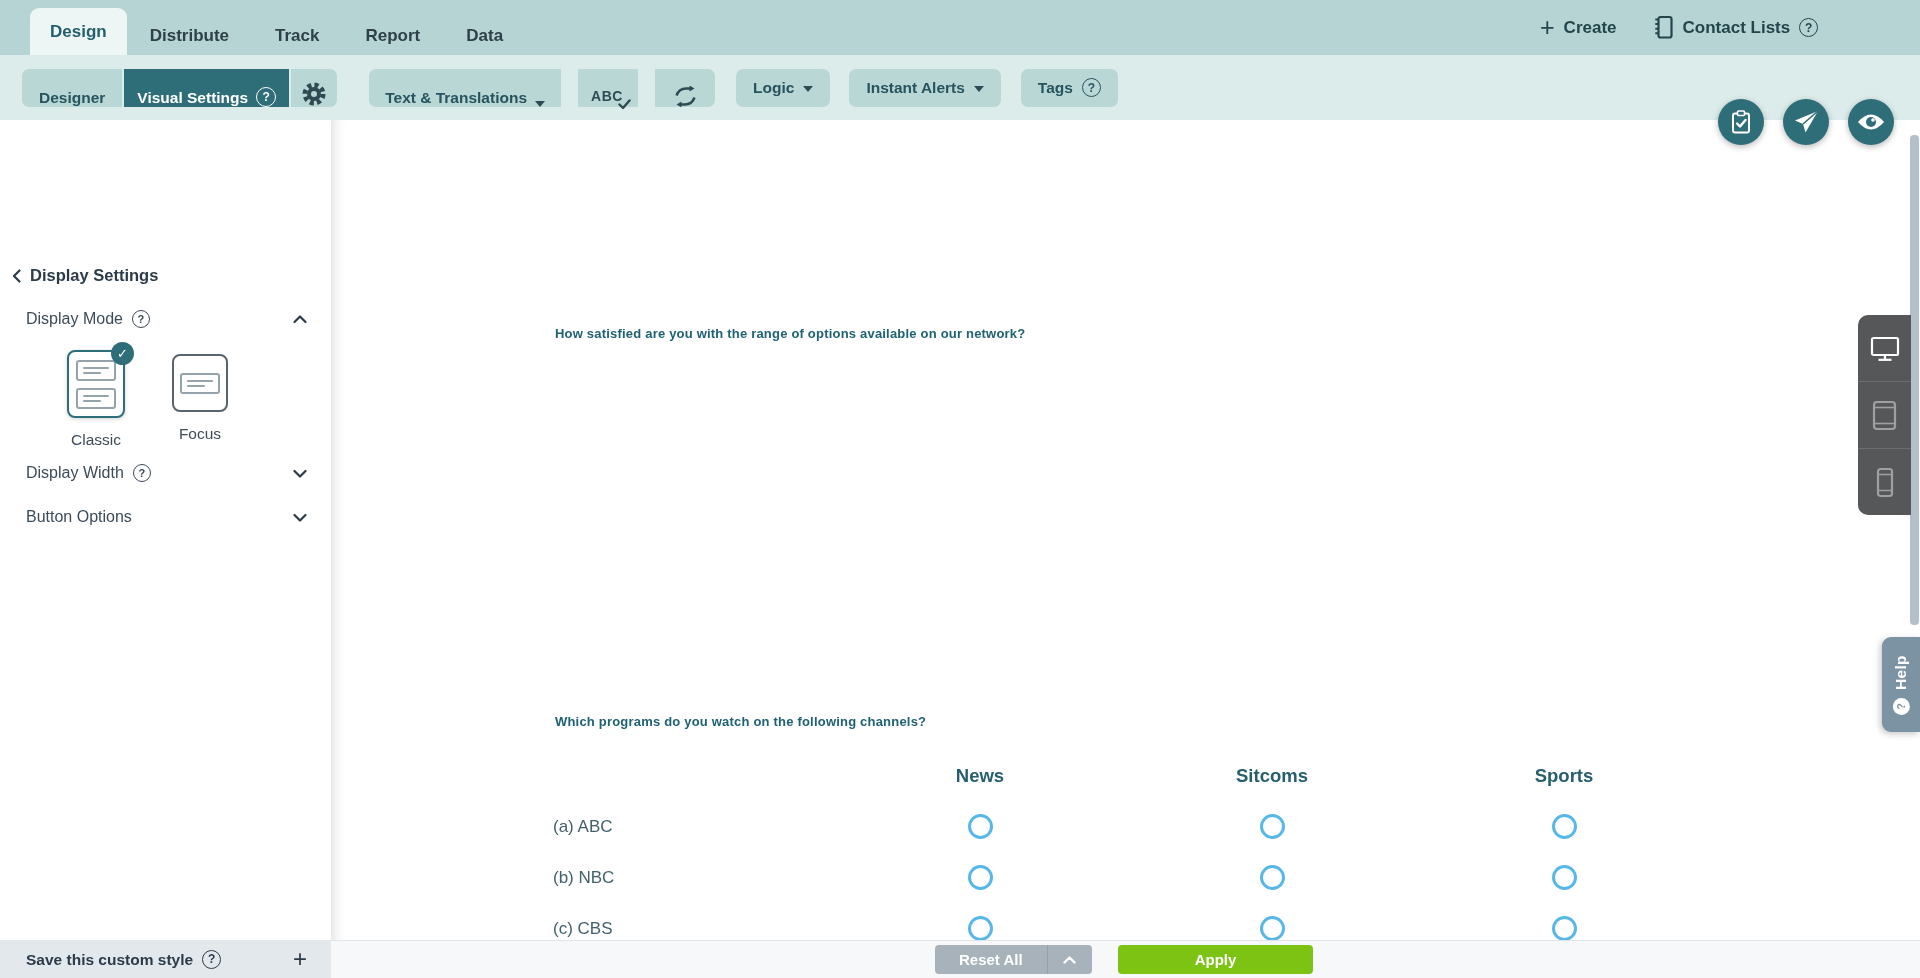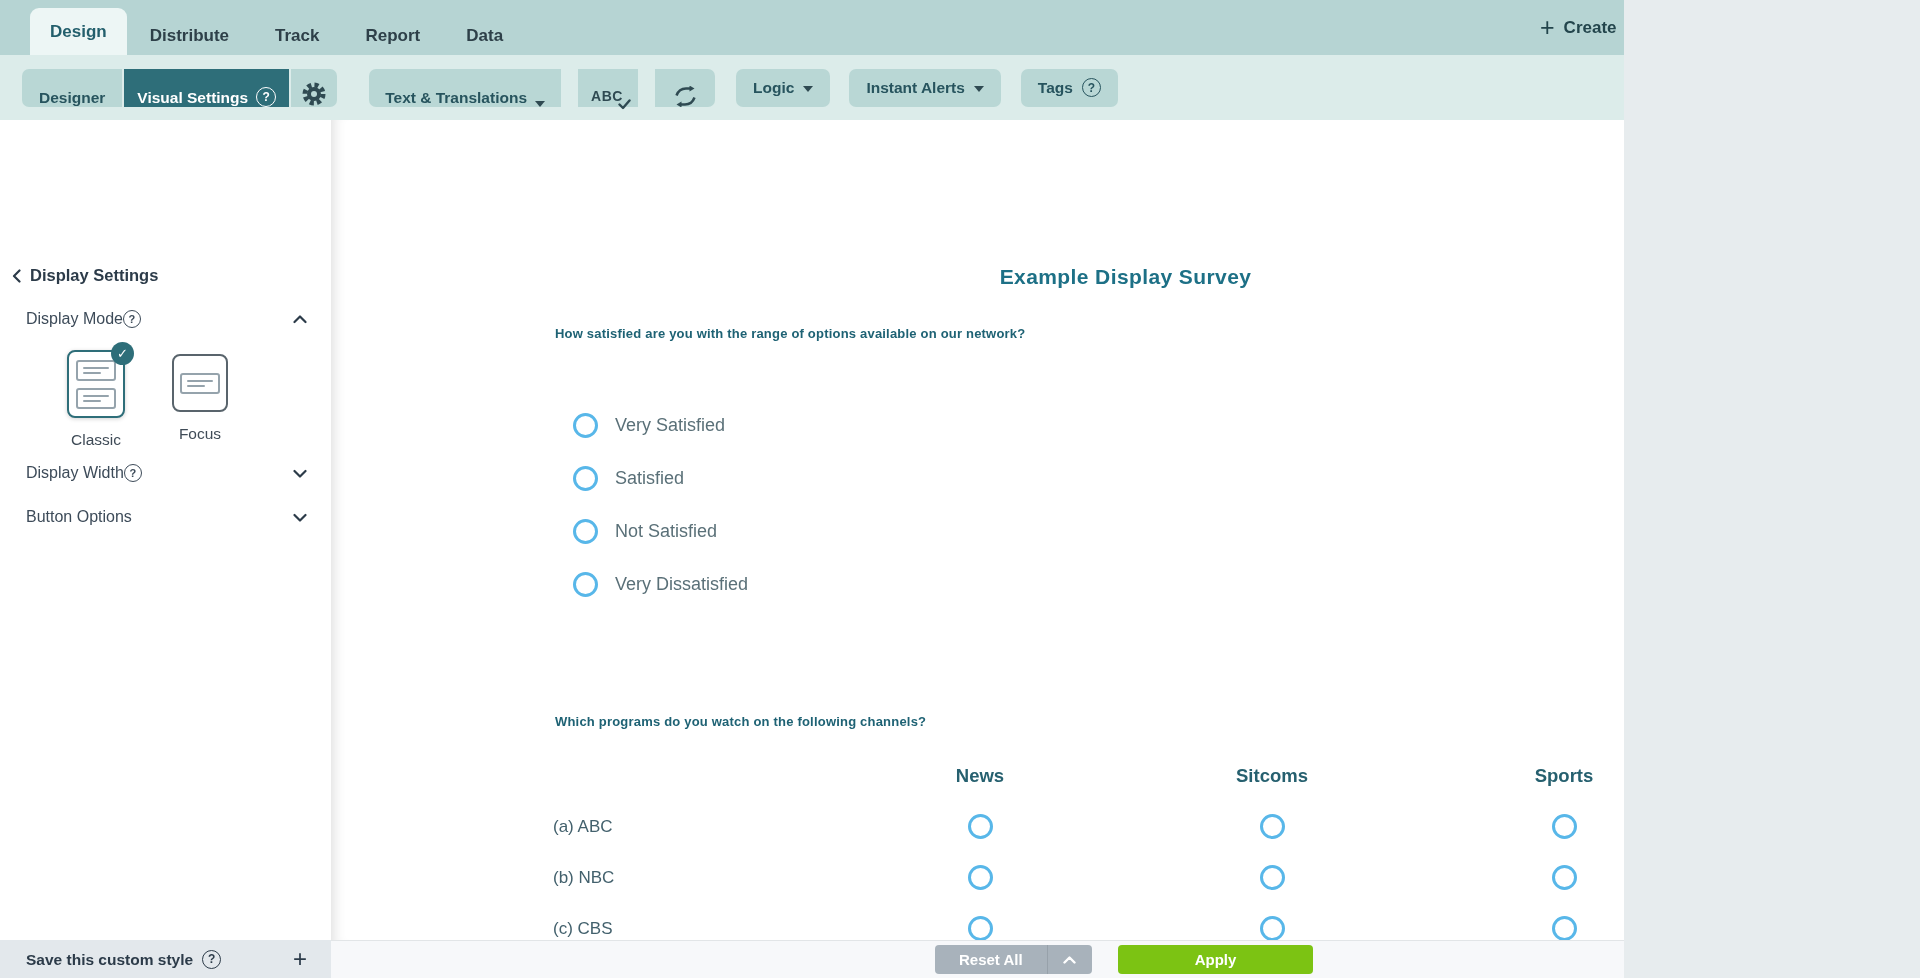--- a/index.html
+++ b/index.html
@@ -1,16 +1,16 @@
 <!DOCTYPE html>
 <html><head>
 <meta charset="utf-8">
 <style>
   html,body{margin:0;padding:0;background:#e7ecee;}
-  .app{position:relative;width:1624px;height:978px;overflow:hidden;background:#5eead4;
+  .app{position:relative;width:1920px;height:978px;overflow:hidden;background:#5eead4;
        font-family:"Liberation Sans","DejaVu Sans",sans-serif;-webkit-font-smoothing:antialiased;}
 
   
   .topbar{position:absolute;left:0;top:0;width:1920px;height:55px;background:#b6d4d3;}
   .tabs{position:absolute;left:30px;bottom:0;display:flex;align-items:flex-end;}
   .tab{height:38px;line-height:38px;padding:0 23px;font-size:17px;font-weight:700;color:#2e4049;cursor:pointer;}
   .tab.active{height:47px;line-height:47px;background:#edf6f5;border-radius:9px 9px 0 0;color:#235f6c;padding:0 20px;}
   .topbar-right{position:absolute;left:1540px;top:0;height:55px;display:flex;align-items:center;gap:36px;color:#23454c;}
   .tb-action{display:flex;align-items:center;gap:9px;font-size:17px;font-weight:700;color:#23454c;cursor:pointer;}
   .plus-glyph{font-size:25px;font-weight:400;line-height:20px;margin-top:-2px;}
@@ -33,21 +33,21 @@
 
   
   .fab-group{position:absolute;left:1718px;top:99px;display:flex;gap:19px;z-index:30;}
   .fab{width:46px;height:46px;border-radius:50%;background:#2e6e79;display:flex;align-items:center;justify-content:center;
        box-shadow:0 2px 6px rgba(0,0,0,.28);cursor:pointer;}
 
   
   .sidebar{position:absolute;left:0;top:120px;width:331px;height:820px;background:#fff;z-index:5;}
   .sb-header{position:absolute;left:12px;top:146px;display:flex;align-items:center;gap:9px;
              font-size:16.5px;font-weight:700;color:#2c3b49;cursor:pointer;}
-  .sb-row{position:absolute;left:26px;right:24px;display:flex;align-items:center;
+  .sb-row{position:absolute;left:26px;right:24px;display:flex;align-items:center;gap:9px;
           font-size:16px;color:#3d4b59;cursor:pointer;}
   .sb-row .spacer{flex:1;}
   .sb-q{box-sizing:border-box;width:18px;height:18px;border:1.6px solid #3d4b59;border-radius:50%;
         display:inline-flex;align-items:center;justify-content:center;font-size:11px;font-weight:700;color:#3d4b59;}
   .mode-cards{position:absolute;left:67px;top:230px;display:flex;gap:47px;}
   .mode-opt{display:flex;flex-direction:column;align-items:center;gap:13px;cursor:pointer;}
   .card{position:relative;box-sizing:border-box;width:58px;height:68px;border:2px solid #2e6e79;border-radius:8px;
         background:#fff;display:flex;flex-direction:column;gap:7px;align-items:center;justify-content:center;
         box-shadow:0 1px 4px rgba(0,0,0,.18);}
   .card.focus{width:56px;height:58px;border:2px solid #59646c;box-shadow:none;margin-top:4px;}
@@ -186,41 +186,22 @@
       <span class="caret-down"></span>
     </div>
 
     <div class="btn-solo" style="margin-left:20px;">
       <span>Tags</span>
       <span class="qcirc">?</span>
     </div>
   </div>
 
   <main class="content">
-    <div class="survey-title">Example Display Survey</div>
 
     <div class="question q1">How satisfied are you with the range of options available on our network?</div>
-    <div class="opt-list">
-      <div class="opt-row">
-        <span class="radio"></span>
-        <span class="opt-label">Very Satisfied</span>
-      </div>
-      <div class="opt-row">
-        <span class="radio"></span>
-        <span class="opt-label">Satisfied</span>
-      </div>
-      <div class="opt-row">
-        <span class="radio"></span>
-        <span class="opt-label">Not Satisfied</span>
-      </div>
-      <div class="opt-row">
-        <span class="radio"></span>
-        <span class="opt-label">Very Dissatisfied</span>
-      </div>
-    </div>
 
     <div class="question q2">Which programs do you watch on the following channels?</div>
     <div class="grid">
       <div class="ghead"></div>
       <div class="ghead">News</div>
       <div class="ghead">Sitcoms</div>
       <div class="ghead">Sports</div>
 
       <div class="rlabel">(a) ABC</div>
       <div class="rcell">

